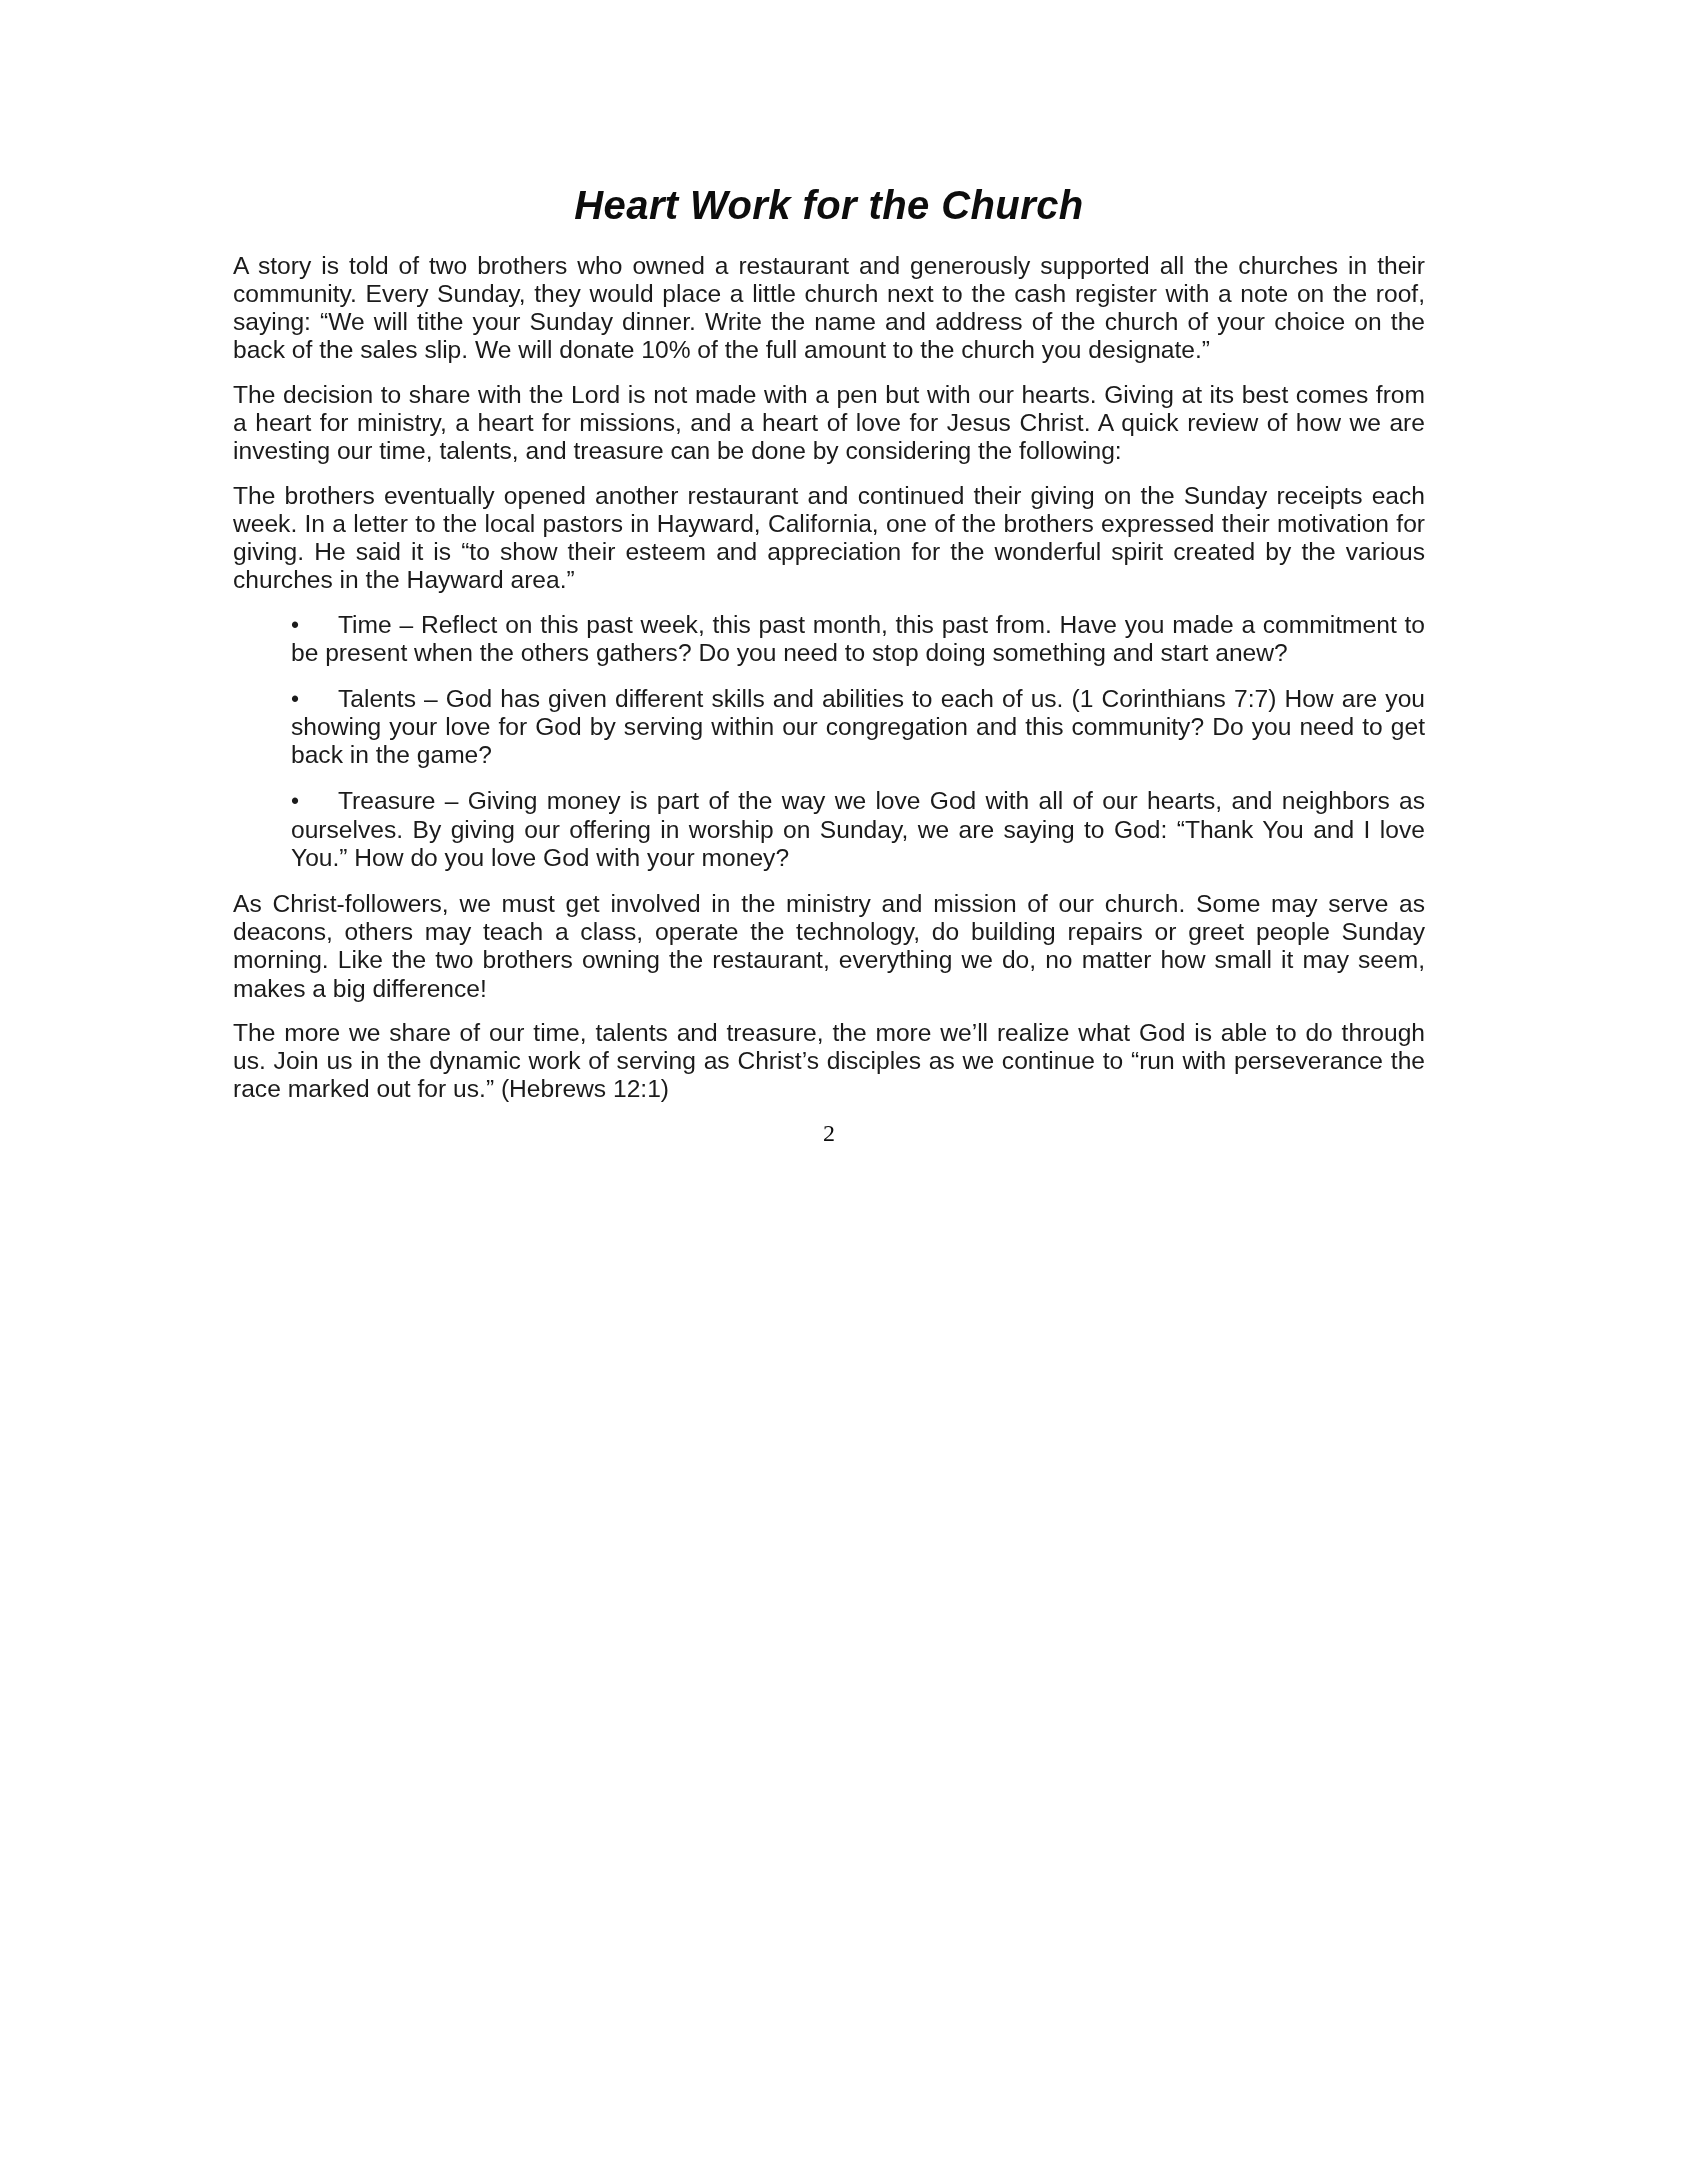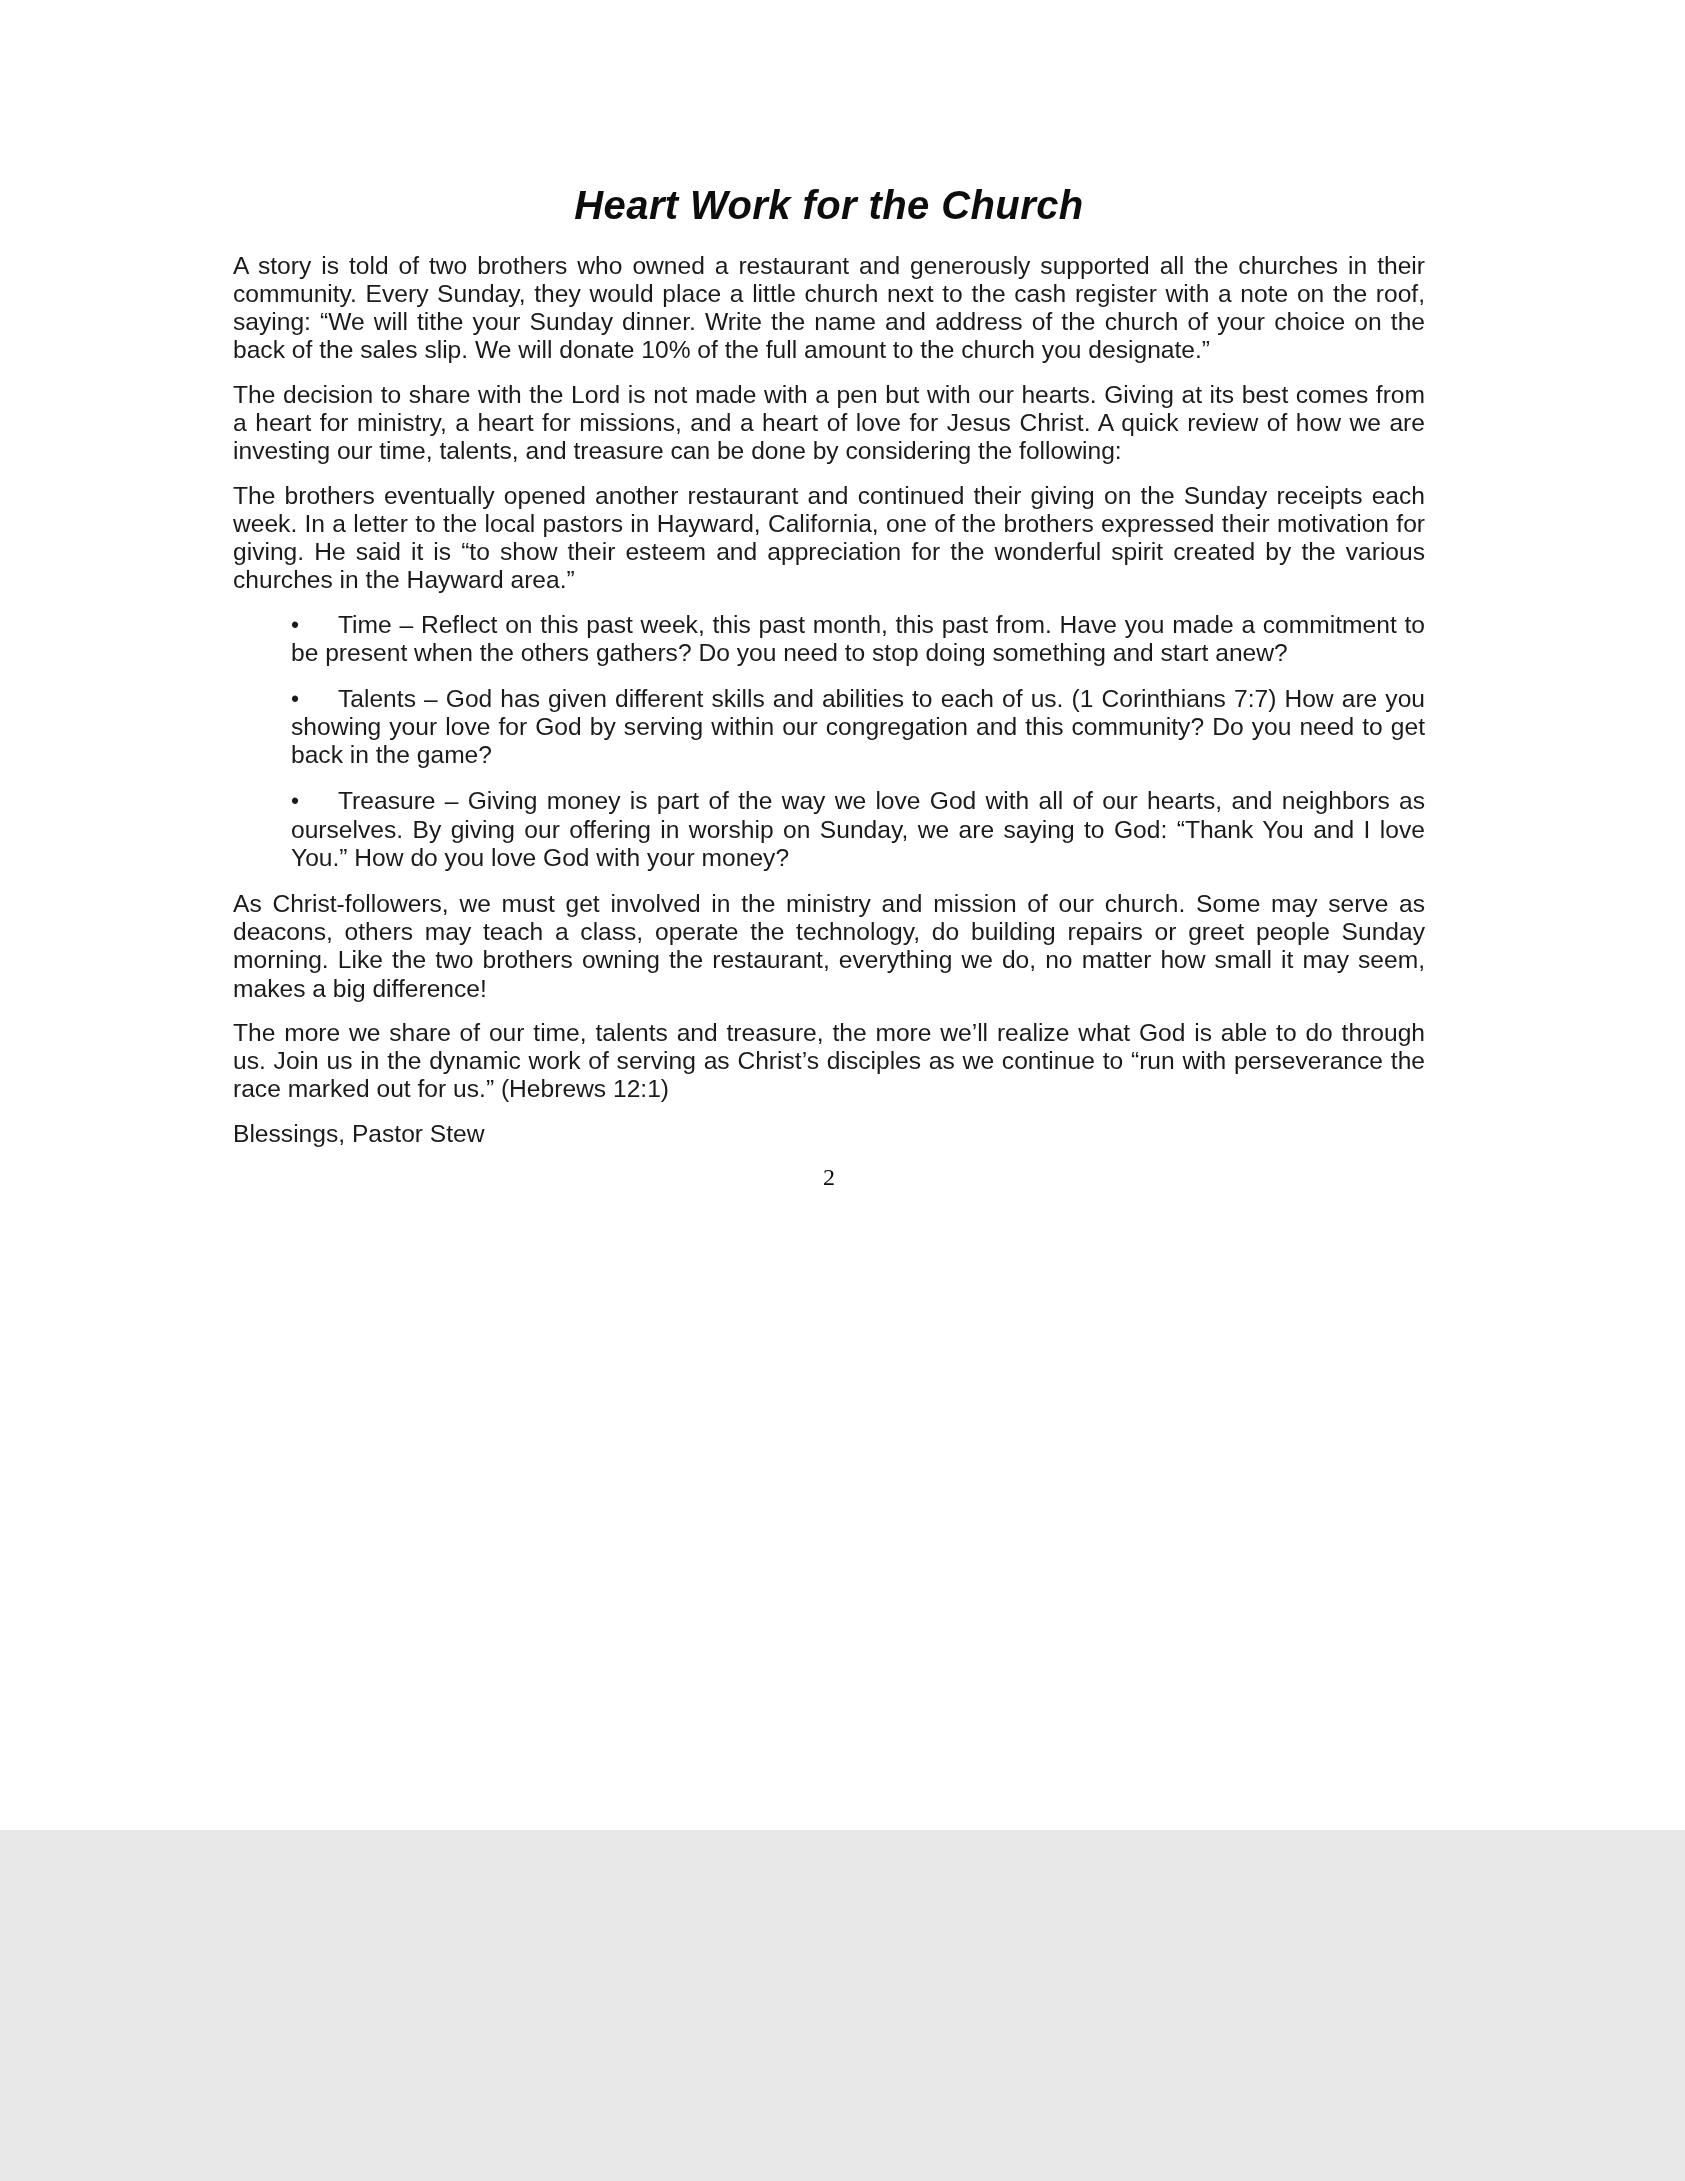--- a/index.html
+++ b/index.html
@@ -3,21 +3,21 @@
 <meta charset="utf-8">
 <style>
   html, body {
     margin: 0;
     padding: 0;
     background: #e8e8e8;
   }
   .page {
     position: relative;
     width: 1685px;
-    height: 1830px;
+    height: 2181px;
     margin: 0 auto;
     background: #ffffff;
     box-sizing: border-box;
     padding: 183px 260px 0 233px;
     color: #1b1b1b;
     font-family: "Liberation Sans", sans-serif;
     font-size: 24.6px;
     line-height: 1.15;
   }
   .title {
@@ -73,18 +73,17 @@
   <p class="bullet"><span class="bullet-dot">•</span><span class="bold">Time</span><span> – Reflect on this past week, this past month, this past from. </span><span class="italic">Have you made a commitment to be present when the others gathers? Do you need to stop doing something and start anew?</span></p>
 
   <p class="bullet"><span class="bullet-dot">•</span><span class="bold">Talents</span><span> – God has given different skills and abilities to each of us. </span><span class="italic">(1 Corinthians 7:7) How are you showing your love for God by serving within our congregation and this community? Do you need to get back in the game?</span></p>
 
   <p class="bullet"><span class="bullet-dot">•</span><span class="bold">Treasure</span><span> – Giving money is part of the way we love God with all of our hearts, and neighbors as ourselves. By giving our offering in worship on Sunday, we are saying to God: </span><span class="italic">“Thank You and I love You.”  How do you love God with your money?</span></p>
 
   <p class="para">As Christ-followers, we must get involved in the ministry and mission of our church. Some may serve as deacons, others may teach a class, operate the technology, do building repairs or greet people Sunday morning. Like the two brothers owning the restaurant, everything we do, no matter how small it may seem, makes a big difference!</p>
 
   <p class="para"><span>The more we share of our time, talents and treasure, the more we’ll realize what God is able to do through us. Join us in the dynamic work of serving as Christ’s disciples as we continue to </span><span class="italic">“run with perseverance the race marked out for us.”  (Hebrews 12:1)</span></p>
 
-  <p class="para closing">Blessings,  Pastor Stew</p>
 
   <div class="page-number">2</div>
 
 </div>
 
 
 </body></html>

